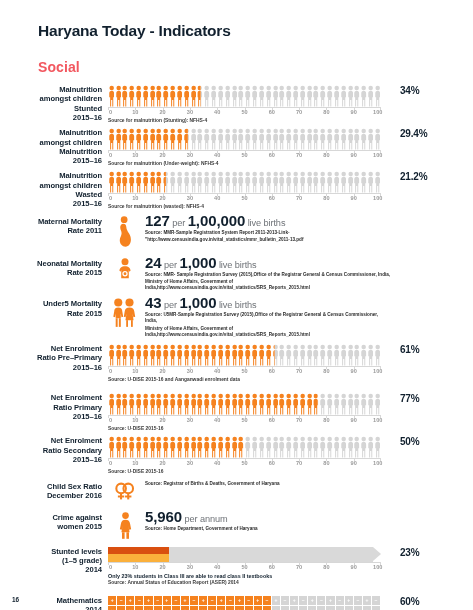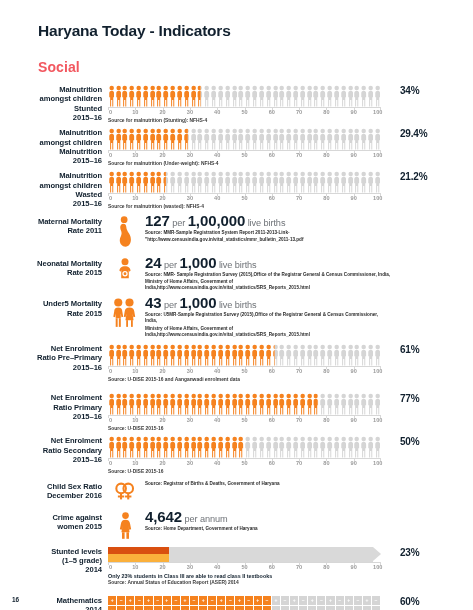--- a/index.html
+++ b/index.html
@@ -1417,21 +1417,21 @@
           <div style="display: flex;">
             <div class="iconcell">
               <svg viewBox="0 0 20 42" width="13" height="27" xmlns="http://www.w3.org/2000/svg">
                 <circle cx="10" cy="5.6" r="5.2" fill="#f5821f"></circle>
                 <path d="M10 12.2 C5.6 12.2 3.4 14.6 2.8 18.6 L1.2 27 L4.2 27.8 L5.6 21 L3.6 31.5 L16.4 31.5 L14.4 21 L15.8 27.8 L18.8 27 L17.2 18.6 C16.6 14.6 14.4 12.2 10 12.2 Z" fill="#f5821f"></path>
                 <rect x="4.6" y="31.5" width="4" height="10.2" fill="#f5821f"></rect>
                 <rect x="11.4" y="31.5" width="4" height="10.2" fill="#f5821f"></rect>
               </svg>
             </div>
             <div class="valblock">
-              <div class="valline"><b>4,642</b> <span>per annum</span></div>
+              <div class="valline"><b>5,960</b> <span>per annum</span></div>
               <div class="valsrc">Source: Home Department, Government of Haryana</div>
             </div>
           </div>
         </div>
         <div class="pct"></div>
       </div>
       <div class="row" style="margin-bottom: 10px;">
         <div class="label">
           <div>Stunted levels</div>
           <div>(1–5 grade)</div>

